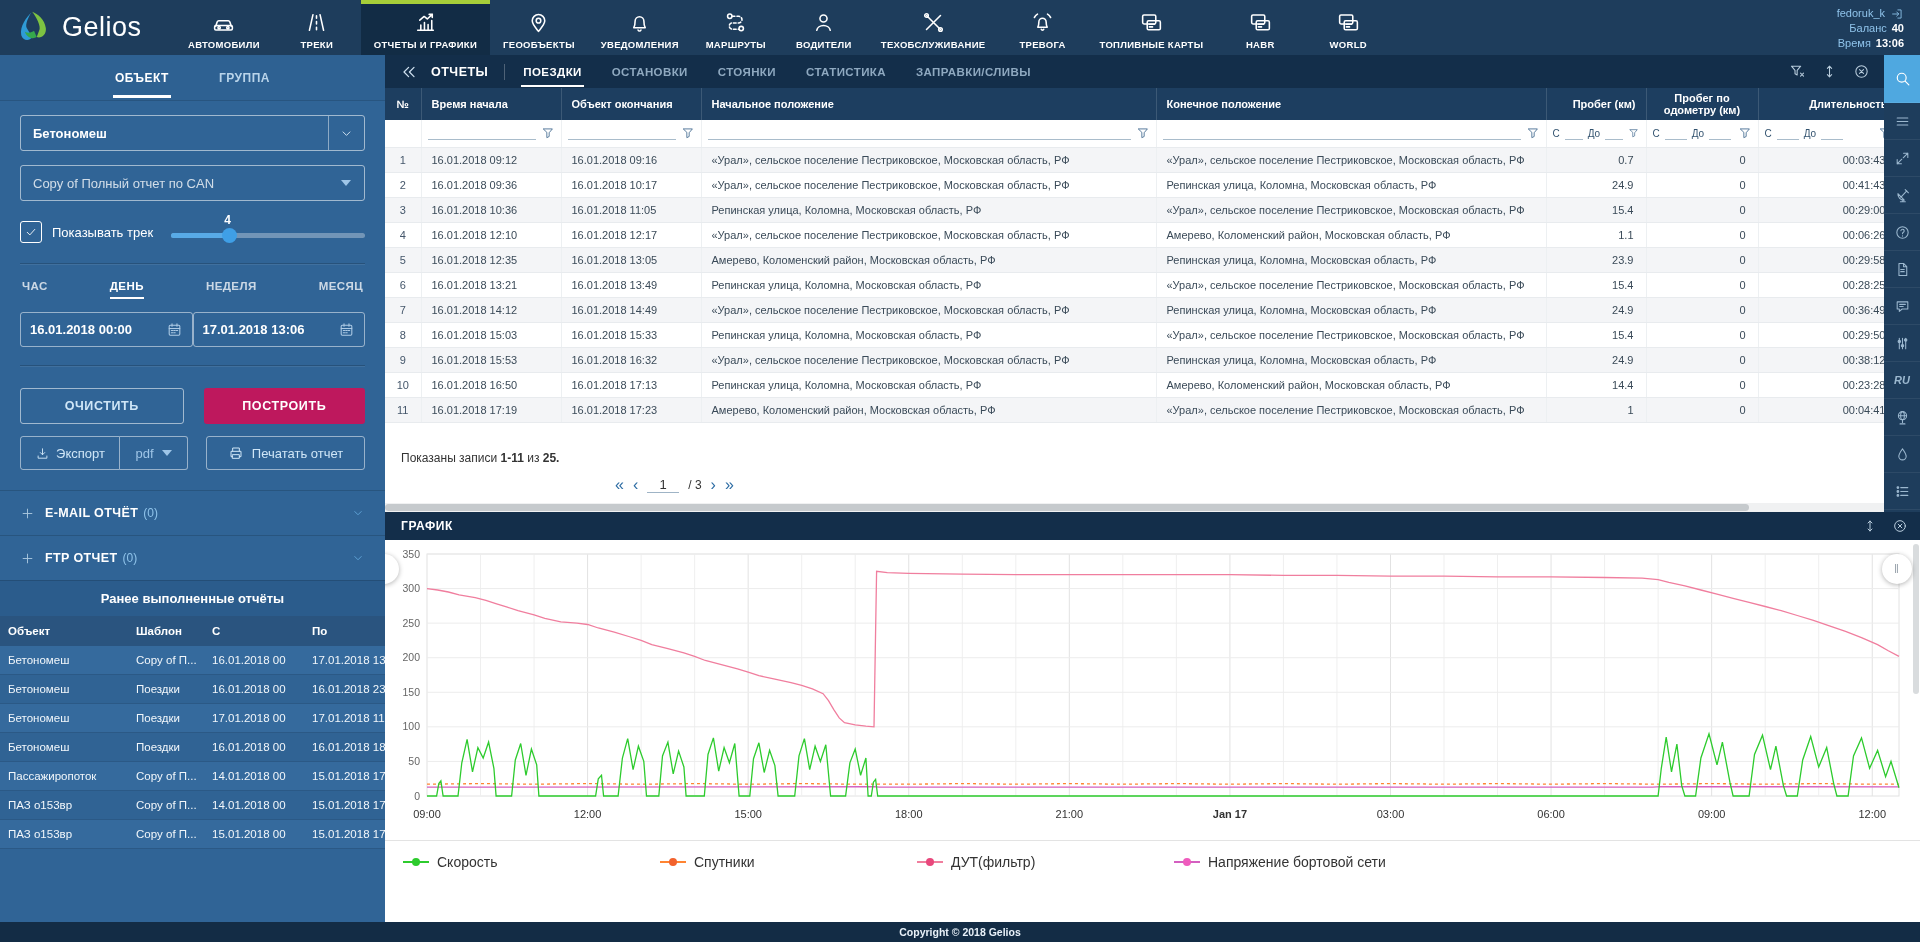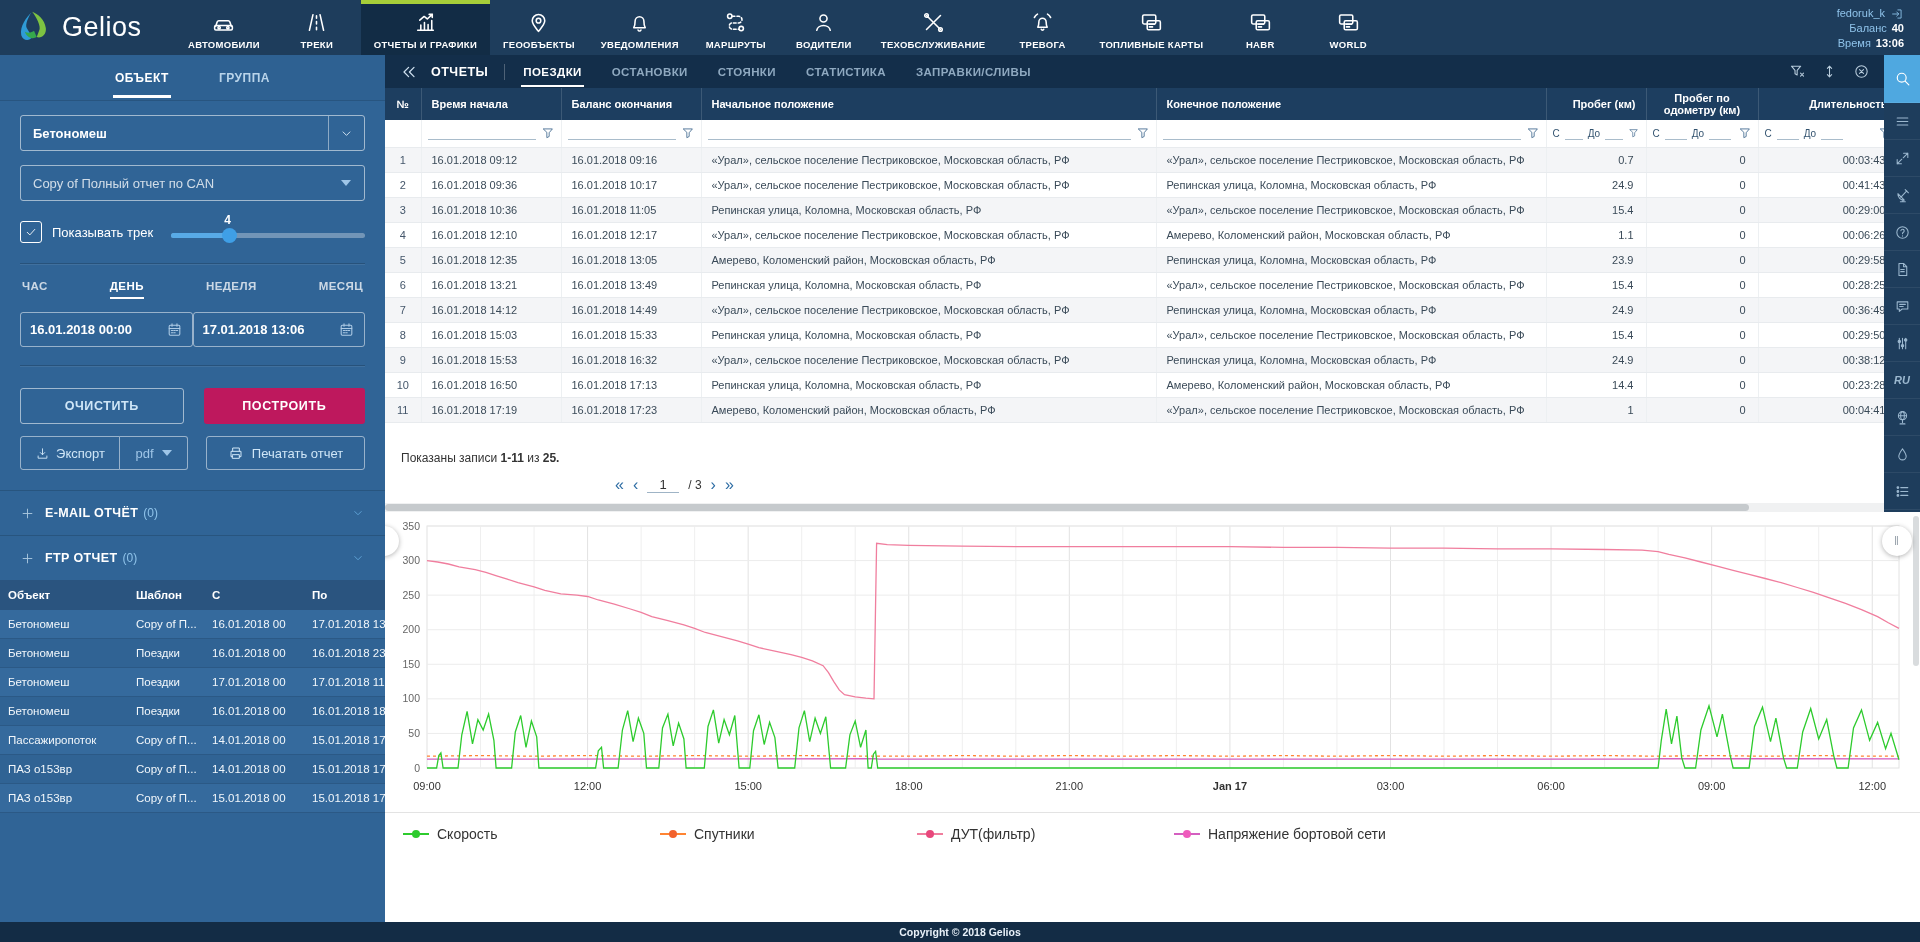--- a/index.html
+++ b/index.html
@@ -452,20 +452,21 @@
           </svg>
         </span>
       <span class="acc-label">FTP ОТЧЕТ</span>
       <span class="acc-count">(0)</span>
       <span class="ic acc-chevron">
           <svg viewBox="0 0 24 24">
             <path d="M6.5 9.5 12 15l5.5-5.5"></path>
           </svg>
         </span>
     </div>
+    <div id="history-title">Ранее выполненные отчёты</div>
     <table id="history-table">
       <colgroup>
           <col style="width:128px">
           <col style="width:76px">
           <col style="width:100px">
           <col style="width:81px">
         </colgroup>
       <thead>
           <tr>
             <th>Объект</th>
@@ -656,21 +657,21 @@
         <col style="width:455px">
         <col style="width:390px">
         <col style="width:100px">
         <col style="width:112px">
         <col style="width:140px">
       </colgroup>
     <thead>
       <tr>
           <th class="">№</th>
           <th class="al">Время начала</th>
-          <th class="al">Баланс окончания</th>
+          <th class="al">Объект окончания</th>
           <th class="al">Начальное положение</th>
           <th class="al">Конечное положение</th>
           <th class="ar">Пробег (км)</th>
           <th class="">Пробег по одометру (км)</th>
           <th class="ar">Длительность</th>
         </tr>
       <tr>
           <td class="filter-cell"></td>
           <td class="filter-cell">
             <div class="filter-inner">
@@ -878,20 +879,36 @@
       <span class="pg-btn">›</span>
       <span class="pg-btn">»</span>
     </div>
     <div id="h-scrollbar">
         <div class="thumb"></div>
       </div>
   </div>
 </div>
 
 <div id="chart-panel">
+  <div id="chart-bar">
+    <span id="chart-title">ГРАФИК</span>
+    <div id="chart-bar-icons">
+      <span class="ic">
+          <svg viewBox="0 0 24 24">
+            <path d="M9 7.5 12 4.5l3 3 M12 4.5v15 M9 16.5l3 3 3-3"></path>
+          </svg>
+        </span>
+      <span class="ic">
+          <svg viewBox="0 0 24 24">
+            <circle cx="12" cy="12" r="8"></circle>
+            <path d="M9.2 9.2l5.6 5.6 M14.8 9.2l-5.6 5.6"></path>
+          </svg>
+        </span>
+    </div>
+  </div>
   <div id="chart-body">
     <div class="range-handle" id="handle-left">‖</div>
     <div class="range-handle" id="handle-right">‖</div>
     <div id="chart-svg-wrap">
         <svg width="1528" height="300" style="display:block">
           <rect x="42" y="14" width="1472" height="242" fill="none" stroke="#e2e2e2"></rect>
           <line x1="95.52727272727273" y1="14" x2="95.52727272727273" y2="256" stroke="#efefef" stroke-width="1"></line>
           <line x1="149.05454545454546" y1="14" x2="149.05454545454546" y2="256" stroke="#efefef" stroke-width="1"></line>
           <line x1="202.58181818181816" y1="14" x2="202.58181818181816" y2="256" stroke="#e2e2e2" stroke-width="1"></line>
           <line x1="256.1090909090909" y1="14" x2="256.1090909090909" y2="256" stroke="#efefef" stroke-width="1"></line>

